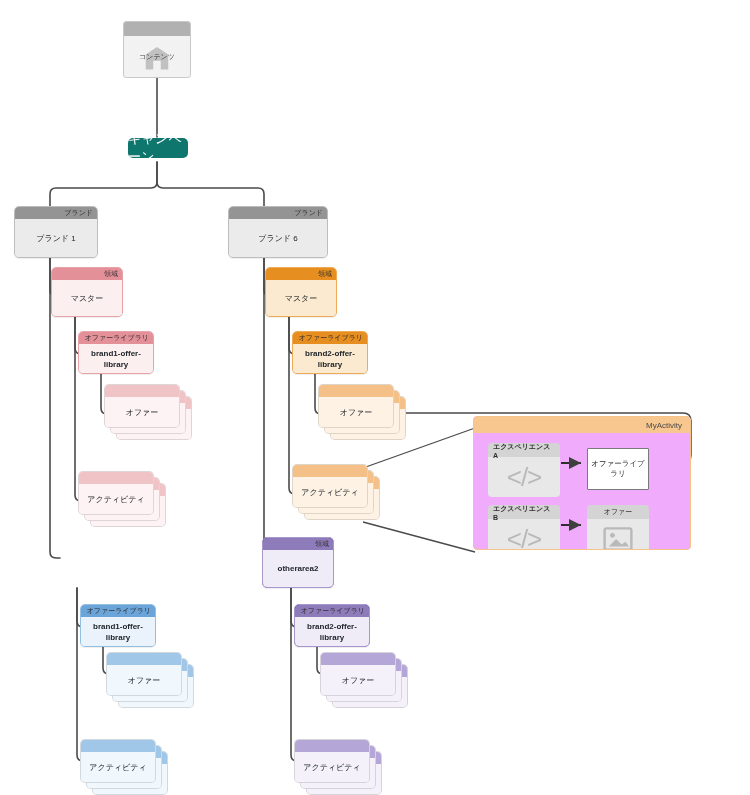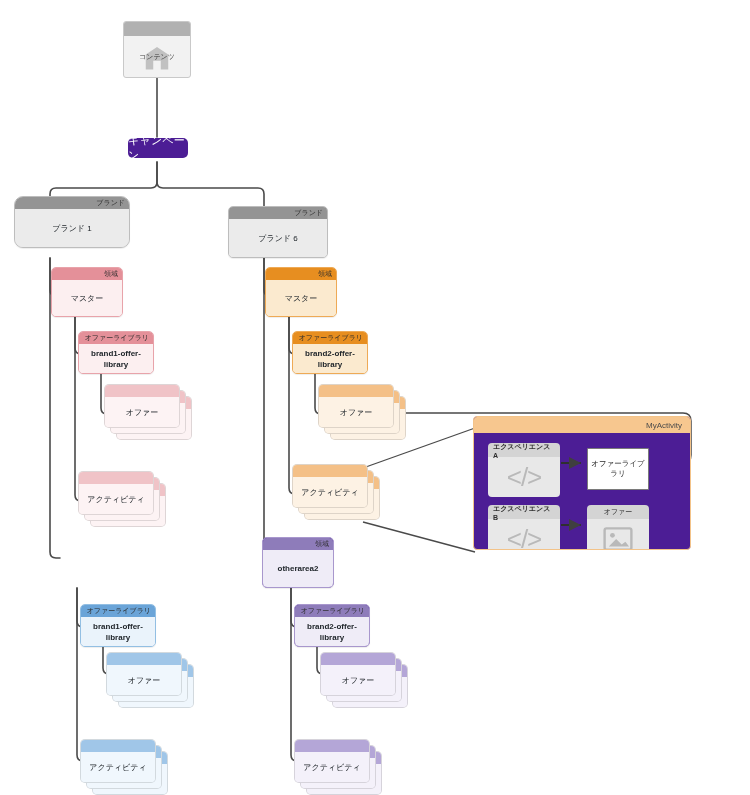--- a/index.html
+++ b/index.html
@@ -111,24 +111,24 @@
   .rootcard .glyph{
     position:absolute;left:50%;top:50%;
     transform:translate(-50%,-46%);
     z-index:1;opacity:.55;
   }
 
   
   .pill{
     position:absolute;
     box-sizing:border-box;
-    background:#4c1d95;
+    background:#0f766e;
     border-radius:5px;
     color:#ffffff;
-    font-size:11px;
+    font-size:13px;
     display:flex;align-items:center;
     letter-spacing:.2px;
   }
 
   
   .stack{position:absolute;}
   .stack .sheet{
     position:absolute;
     box-sizing:border-box;
     border-radius:5px;
@@ -141,21 +141,21 @@
   .stack .sheet .body{
     height:calc(100% - 12px);
     display:flex;align-items:center;justify-content:center;
     font-size:8px;color:#20262b;
   }
 
   
   .panel{
     position:absolute;
     box-sizing:border-box;
-    background:#4c1d95;
+    background:#f0abfc;
     border:1px solid #f3c389;
     border-radius:4px;
     overflow:hidden;
   }
   .panel .phdr{
     height:16px;
     background:#f7c78f;
     color:#4b4b4b;
     font-size:8px;
     display:flex;align-items:center;justify-content:flex-end;
@@ -257,21 +257,21 @@
         <rect x="10" y="5" width="4" height="4" fill="#9a9a9a"></rect>
       </svg>
       <span class="rlabel">コンテンツ</span>
     </div>
   </div>
 
   <div class="pill" style="left:128px;top:138px;width:60px;height:20px;">
     <span>キャンペーン</span>
   </div>
 
-  <div class="card t-grey" style="left:14px;top:196px;width:116px;height:52px;border-radius:9px;">
+  <div class="card t-grey" style="left:14px;top:206px;width:84px;height:52px;">
     <div class="hdr">ブランド</div>
     <div class="body">ブランド 1</div>
   </div>
 
   <div class="card t-pink" style="left:51px;top:267px;width:72px;height:50px;">
     <div class="hdr">領域</div>
     <div class="body">マスター</div>
   </div>
 
   <div class="card t-pink" style="left:78px;top:331px;width:76px;height:43px;">

